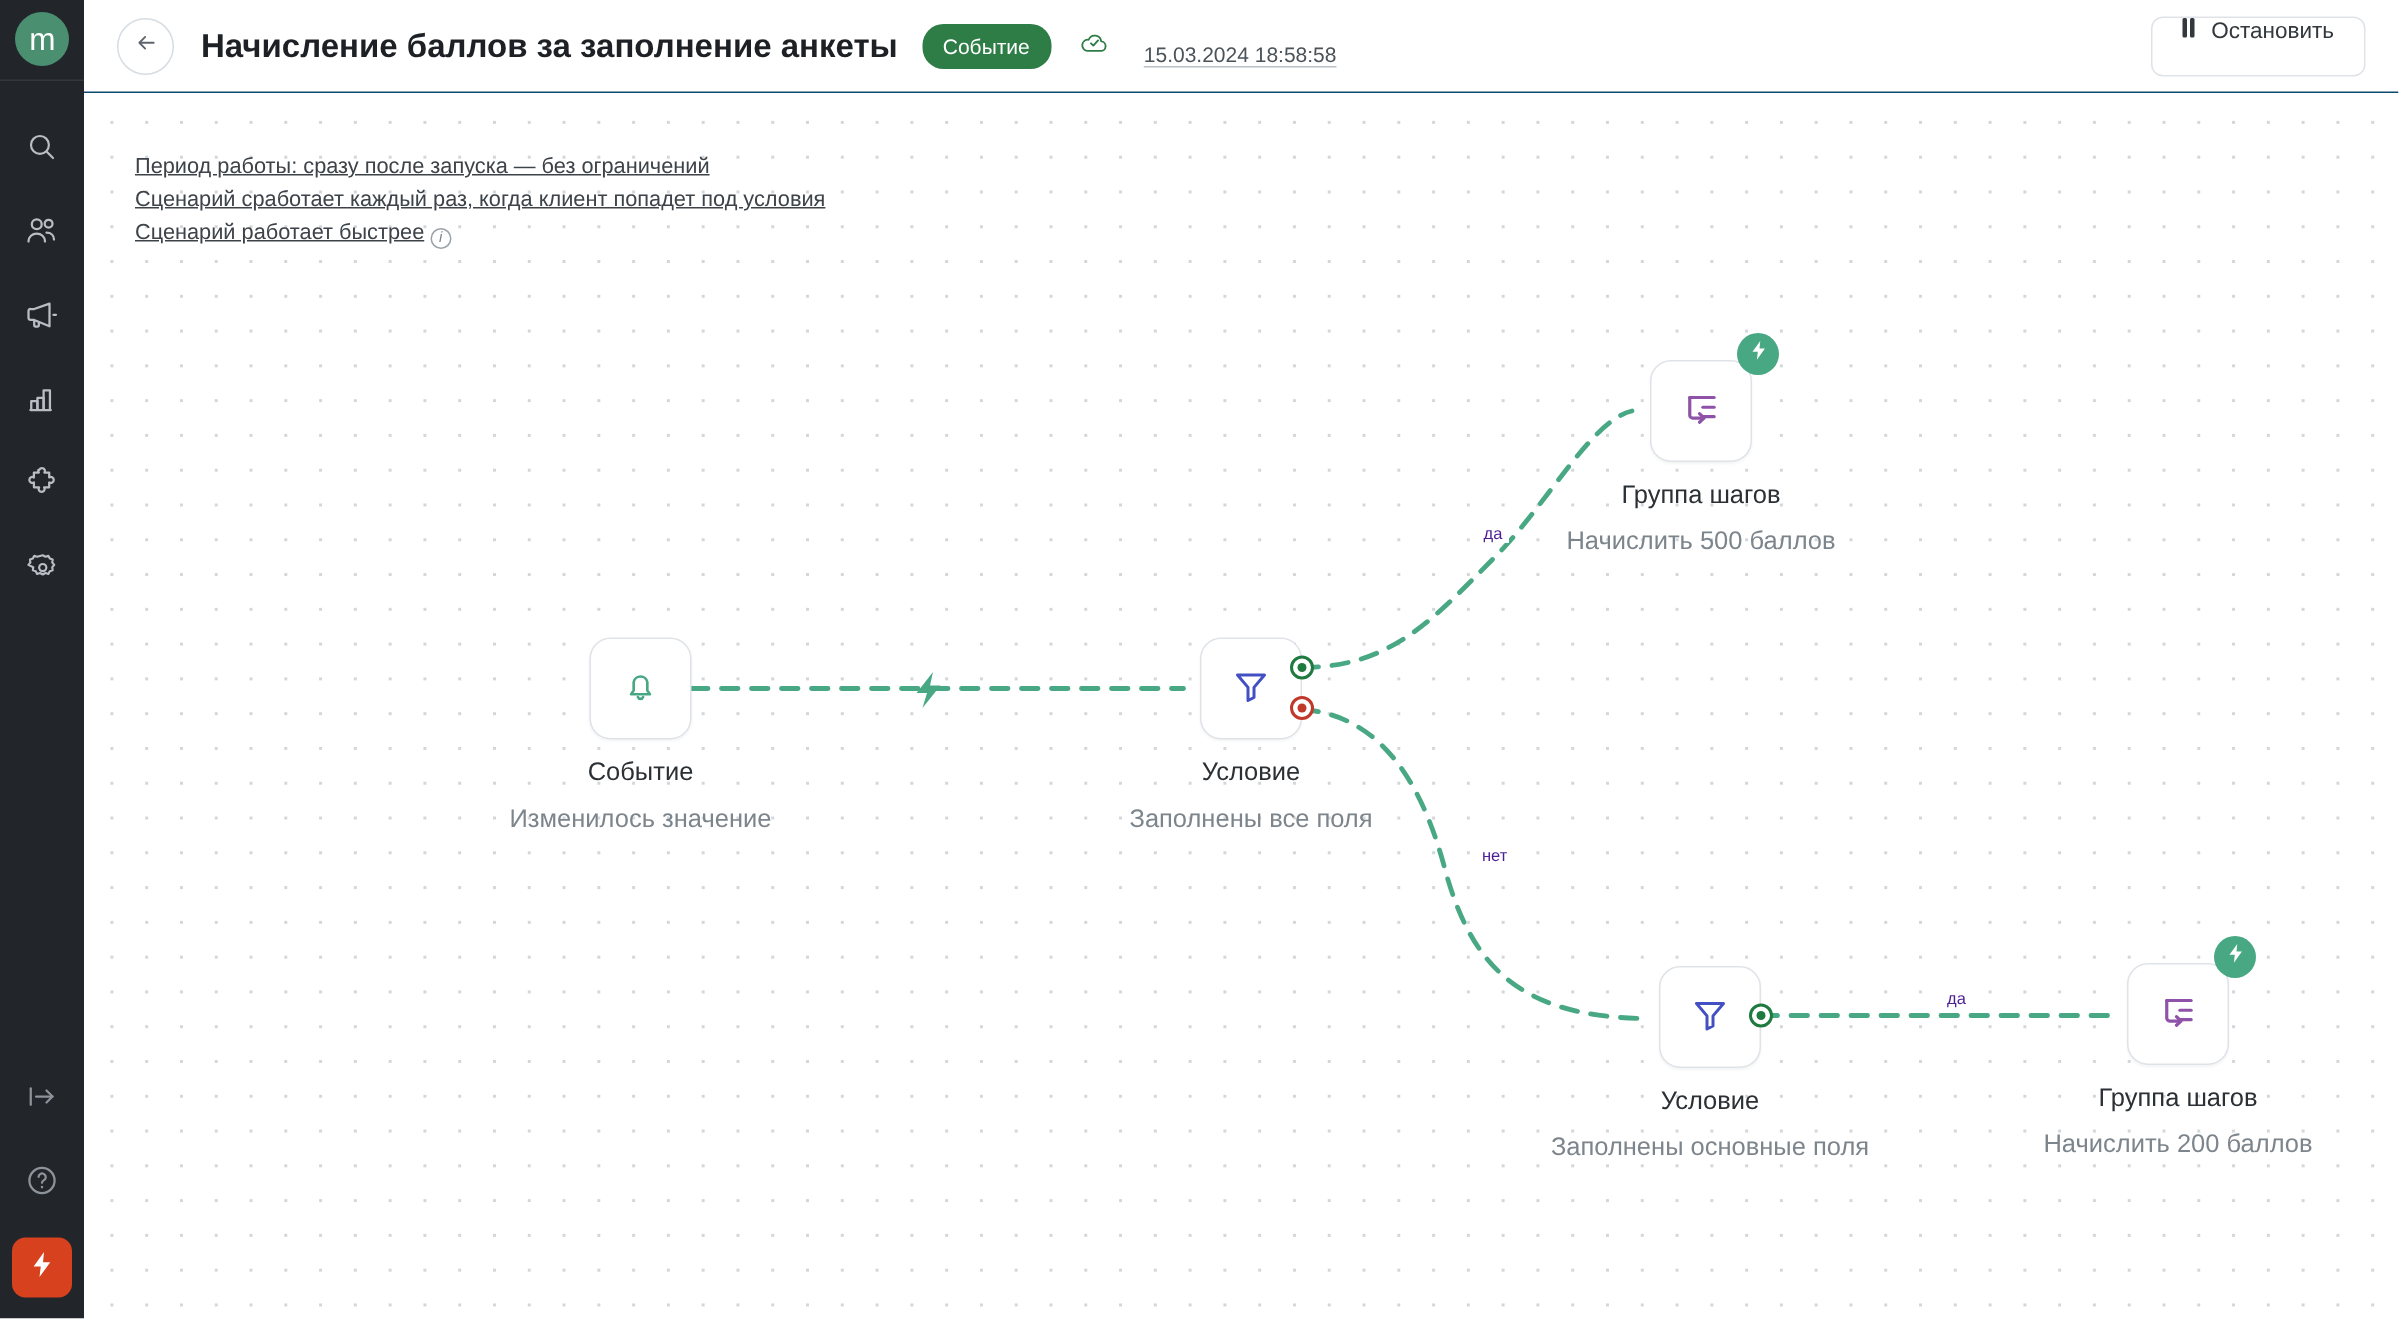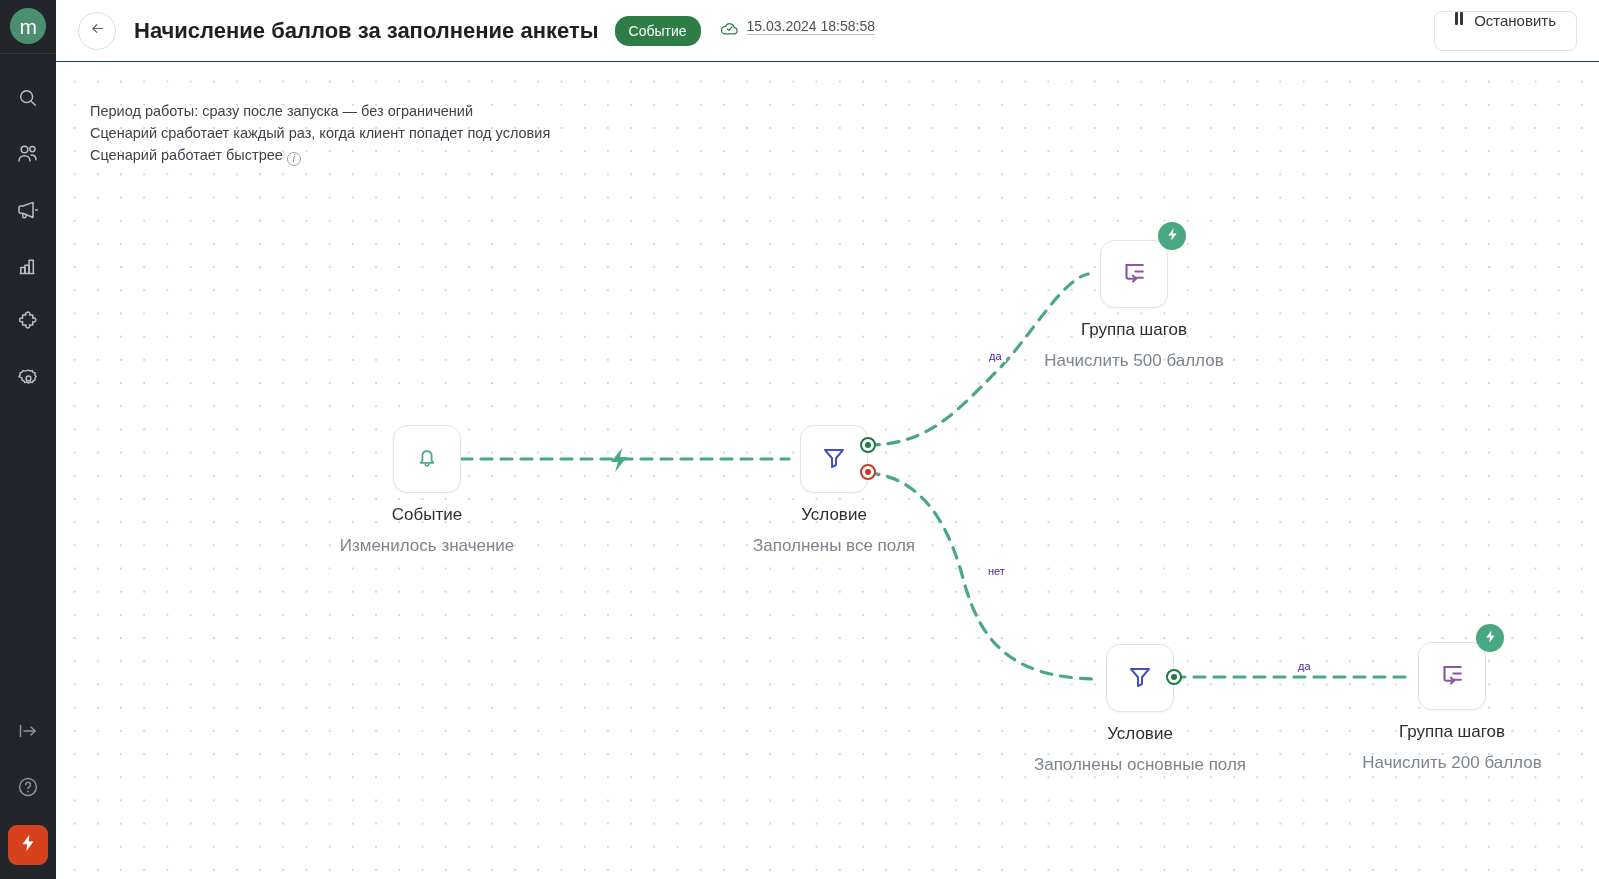--- a/index.html
+++ b/index.html
@@ -68,21 +68,21 @@
     font-size: 22px; color: #1d2125; font-weight: 700;
     margin-left: 18px; white-space: nowrap;
   }
   .badge {
     margin-left: 16px;
     background: #2e7d47; color: #fff;
     font-size: 14px; line-height: 1;
     padding: 8px 14px; border-radius: 14px;
     white-space: nowrap;
   }
-  .ts-wrap { margin-left: 18px; display: flex; align-items: flex-start; gap: 7px; }
+  .ts-wrap { margin-left: 18px; display: flex; align-items: flex-end; gap: 23px; }
   .ts-text {
     font-size: 14px; color: #4b5258;
     text-decoration: underline; text-decoration-color: #b9c0c6;
     text-underline-offset: 3px; white-space: nowrap; cursor: pointer;
   }
   .stop-btn {
     margin-left: auto;
     border: 1px solid #dfe3e8; background: #fff;
     border-radius: 8px; height: 40px;
     padding: 0 20px;
@@ -99,20 +99,21 @@
     background-color: #ffffff;
     background-image: radial-gradient(circle, #d3d7dc 1px, transparent 1.1px);
     background-size: 23.2px 23.2px;
     background-position: 7px 8px;
     overflow: hidden;
   }
   .desc {
     position: absolute; left: 34px; top: 38px;
     font-size: 14.5px; line-height: 22px; color: #3d4349;
     white-space: nowrap;
+    text-decoration: underline;
   }
   .desc .info-i {
     display: inline-flex; align-items: center; justify-content: center;
     vertical-align: -2px; margin-left: 4px;
     width: 14px; height: 14px; border: 1px solid #9aa2a9; border-radius: 50%;
     font-size: 10px; color: #7d858c; font-style: italic; line-height: 1;
     cursor: pointer;
   }
 
   svg.edges { position: absolute; left: 0; top: 0; width: 1543px; height: 817px; }

